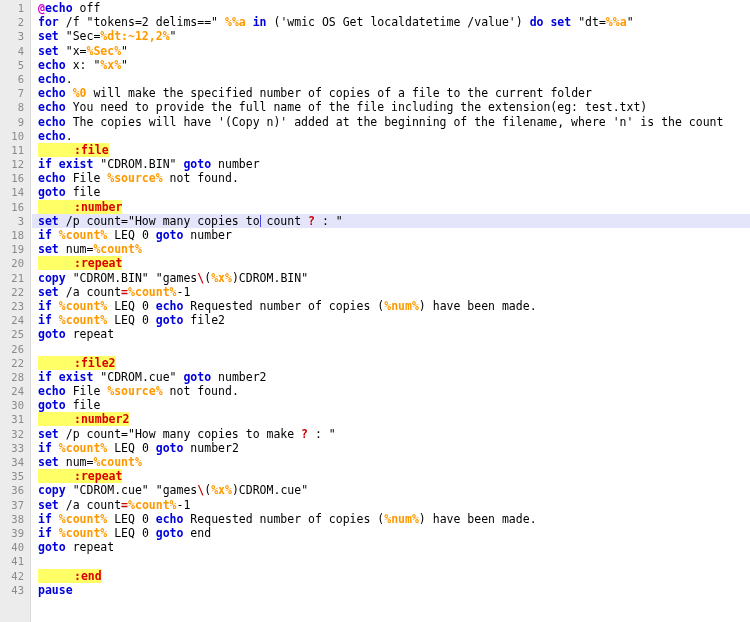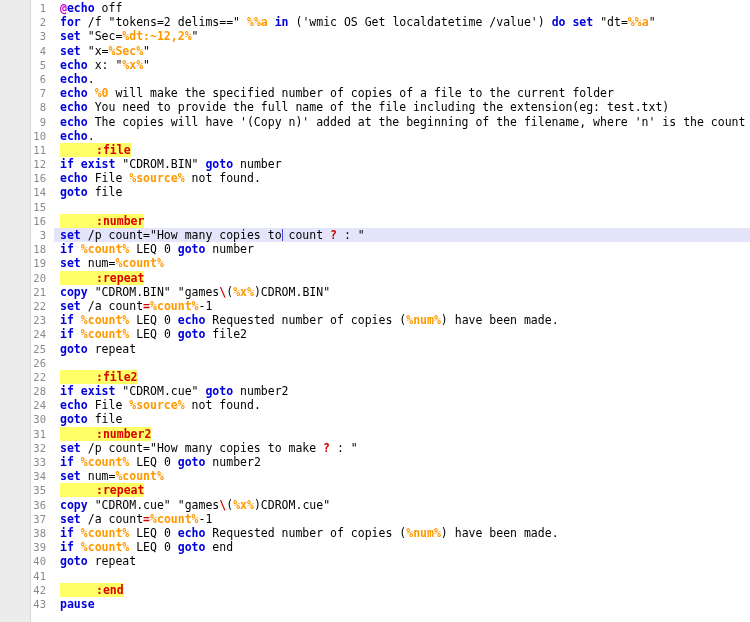--- a/index.html
+++ b/index.html
@@ -30,21 +30,20 @@
     height: 622px;
     background: #ececec;
     border-right: 1px solid #d8d8d8;
     box-sizing: border-box;
   }
 
   #lines {
     position: relative;
     z-index: 2;
     padding-top: 1px;
-    margin-left: 22px;
   }
 
   .line {
     position: relative;
     height: 14.2px;
     line-height: 14.2px;
     white-space: pre;
     font-size: 11.5px;
   }
 
@@ -111,21 +110,20 @@
       <div class="line"><span class="ln">5</span><span class="code"><span class="kw">echo</span><span class="txt"> x: "</span><span class="var">%x%</span><span class="txt">"</span></span></div>
       <div class="line"><span class="ln">6</span><span class="code"><span class="kw">echo</span><span class="txt">.</span></span></div>
       <div class="line"><span class="ln">7</span><span class="code"><span class="kw">echo</span><span class="txt"> </span><span class="var">%0</span><span class="txt"> will make the specified number of copies of a file to the current folder</span></span></div>
       <div class="line"><span class="ln">8</span><span class="code"><span class="kw">echo</span><span class="txt"> You need to provide the full name of the file including the extension(eg: test.txt)</span></span></div>
       <div class="line"><span class="ln">9</span><span class="code"><span class="kw">echo</span><span class="txt"> The copies will have '(Copy n)' added at the beginning of the filename, where 'n' is the count</span></span></div>
       <div class="line"><span class="ln">10</span><span class="code"><span class="kw">echo</span><span class="txt">.</span></span></div>
       <div class="line"><span class="ln">11</span><span class="code"><span class="lbl">:file</span></span></div>
       <div class="line"><span class="ln">12</span><span class="code"><span class="kw">if</span><span class="txt"> </span><span class="kw">exist</span><span class="txt"> "CDROM.BIN" </span><span class="kw">goto</span><span class="txt"> number</span></span></div>
       <div class="line"><span class="ln">16</span><span class="code"><span class="kw">echo</span><span class="txt"> File </span><span class="var">%source%</span><span class="txt"> not found.</span></span></div>
       <div class="line"><span class="ln">14</span><span class="code"><span class="kw">goto</span><span class="txt"> file</span></span></div>
-      <div class="line"><span class="ln">15</span><span class="code">&nbsp;</span></div>
       <div class="line"><span class="ln">16</span><span class="code"><span class="lbl">:number</span></span></div>
       <div class="line active"><span class="ln">3</span><span class="code"><span class="kw">set</span><span class="txt"> /p count="How many copies to</span><span class="caret"></span><span class="txt"> count </span><span class="op">?</span><span class="txt"> : "</span></span></div>
       <div class="line"><span class="ln">18</span><span class="code"><span class="kw">if</span><span class="txt"> </span><span class="var">%count%</span><span class="txt"> LEQ 0 </span><span class="kw">goto</span><span class="txt"> number</span></span></div>
       <div class="line"><span class="ln">19</span><span class="code"><span class="kw">set</span><span class="txt"> num=</span><span class="var">%count%</span></span></div>
       <div class="line"><span class="ln">20</span><span class="code"><span class="lbl">:repeat</span></span></div>
       <div class="line"><span class="ln">21</span><span class="code"><span class="kw">copy</span><span class="txt"> "CDROM.BIN" "games</span><span class="op">\</span><span class="txt">(</span><span class="var">%x%</span><span class="txt">)CDROM.BIN"</span></span></div>
       <div class="line"><span class="ln">22</span><span class="code"><span class="kw">set</span><span class="txt"> /a count</span><span class="op">=</span><span class="var">%count%</span><span class="txt">-1</span></span></div>
       <div class="line"><span class="ln">23</span><span class="code"><span class="kw">if</span><span class="txt"> </span><span class="var">%count%</span><span class="txt"> LEQ 0 </span><span class="kw">echo</span><span class="txt"> Requested number of copies (</span><span class="var">%num%</span><span class="txt">) have been made.</span></span></div>
       <div class="line"><span class="ln">24</span><span class="code"><span class="kw">if</span><span class="txt"> </span><span class="var">%count%</span><span class="txt"> LEQ 0 </span><span class="kw">goto</span><span class="txt"> file2</span></span></div>
       <div class="line"><span class="ln">25</span><span class="code"><span class="kw">goto</span><span class="txt"> repeat</span></span></div>

